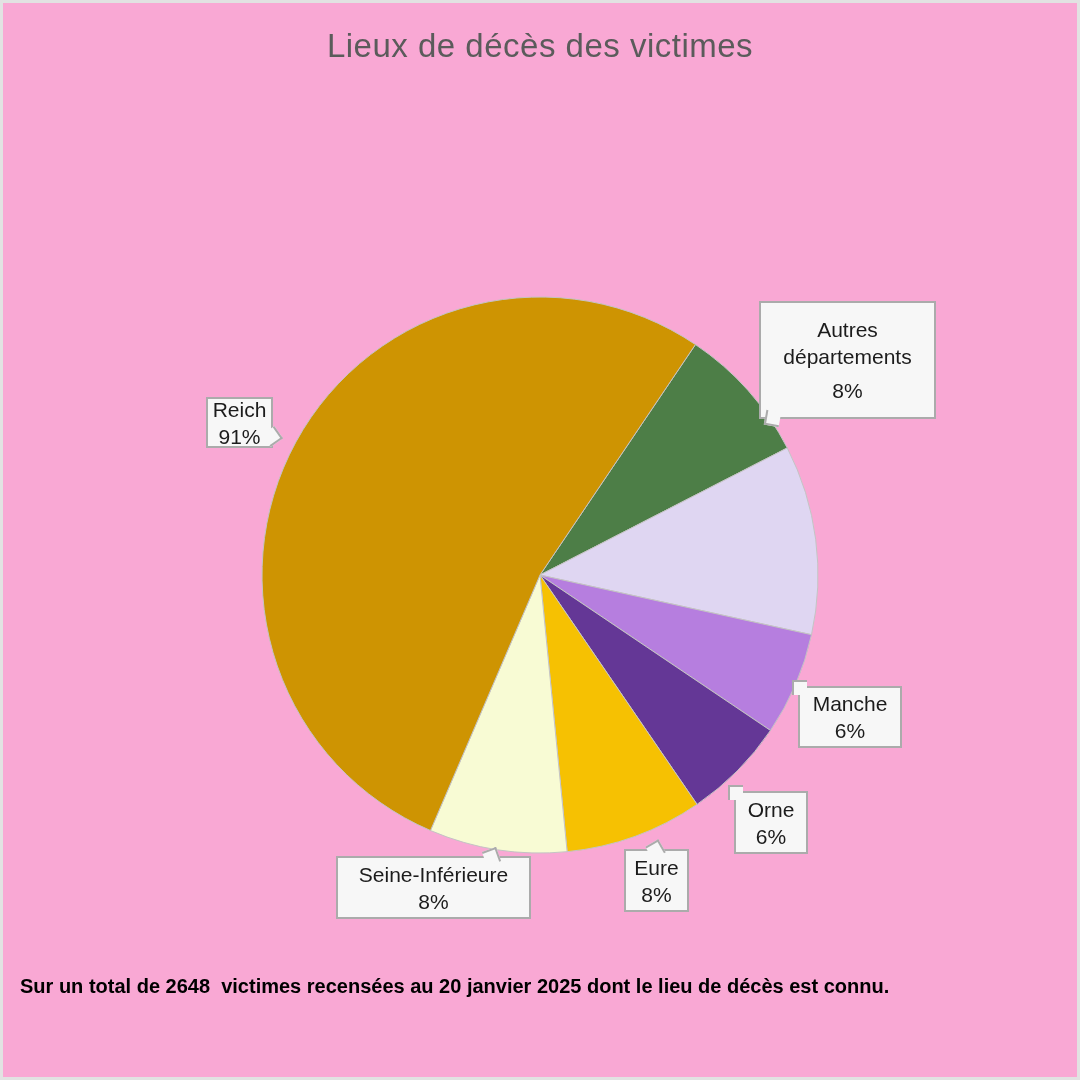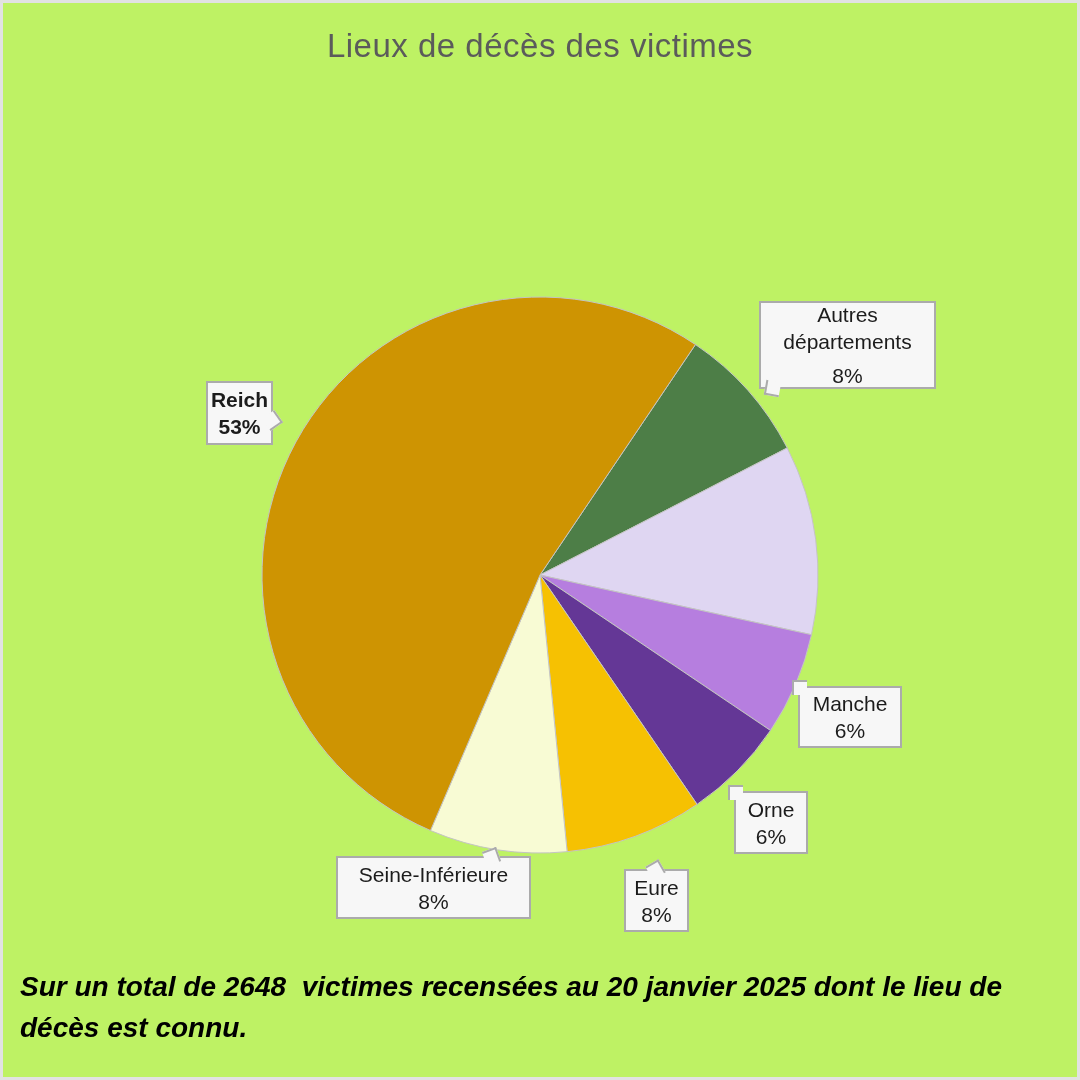--- a/index.html
+++ b/index.html
@@ -1,19 +1,19 @@
 <!DOCTYPE html>
 <html><head>
 <meta charset="utf-8">
 <style>
   html,body{margin:0;padding:0;}
   #canvas{
     position:relative;
     width:1080px;height:1080px;
-    background:#bef264;
+    background:#f9a8d4;
     border:3px solid #E2E2E2;
     box-sizing:border-box;
     overflow:hidden;
     font-family:"Liberation Sans","DejaVu Sans",sans-serif;
   }
   .chart-title{
     position:absolute;
     top:24px;left:0;width:100%;
     text-align:center;
     font-size:33px;
@@ -38,44 +38,43 @@
     padding:2px 6px;
   }
   .pointer{
     position:absolute;
     width:15px;height:15px;
     background:#F7F7F7;
     border-left:2px solid #ABABAB;
     border-bottom:2px solid #ABABAB;
     box-sizing:border-box;
   }
-  .callout-reich   {left:203px; top:378px; width:67px;  height:64px;font-weight:bold;}
+  .callout-reich   {left:203px; top:394px; width:67px;  height:51px;}
   .callout-reich   .pointer{right:-9px; top:30px;  transform:rotate(235deg);}
-  .callout-autres  {left:756px; top:298px; width:177px; height:88px;gap:7px;}
+  .callout-autres  {left:756px; top:298px; width:177px; height:118px;gap:7px;}
   .callout-autres  .pointer{left:4px;   bottom:-9px; transform:rotate(10deg);}
   .callout-calvados{left:823px; top:506px; width:117px; height:65px;}
   .callout-calvados .pointer{left:-9px; top:32px;  transform:rotate(35deg);}
   .callout-manche  {left:795px; top:683px; width:104px; height:62px;}
   .callout-manche  .pointer{left:-8px;  top:-8px;  transform:rotate(90deg);}
   .callout-orne    {left:731px; top:788px; width:74px;  height:63px;}
   .callout-orne    .pointer{left:-8px;  top:-8px;  transform:rotate(90deg);}
-  .callout-eure    {left:621px; top:866px; width:65px;  height:63px;}
+  .callout-eure    {left:621px; top:846px; width:65px;  height:63px;}
   .callout-eure    .pointer{left:22px;  top:-9px;  transform:rotate(150deg);}
   .callout-seine   {left:333px; top:853px; width:195px; height:63px;justify-content:center;}
   .callout-seine   .pointer{right:30px; top:-9px;  transform:rotate(160deg);}
   .footnote{
     position:absolute;
     left:17px;top:963px;
     width:1050px;
-    font-size:28px;
+    font-size:20px;
     font-weight:bold;
     color:#000;
     line-height:41px;
     white-space:pre-wrap;
-    font-style:italic;
   }
 </style>
 </head>
 <body>
 
 <div id="canvas">
 
   <div class="chart-title">Lieux de décès des victimes</div>
 
   <svg id="pie-svg" width="1080" height="1080">
@@ -115,18 +114,18 @@
 
   <div class="callout callout-seine">
     <span class="pointer"></span>
     <div>Seine-Inférieure</div>
     <div>8%</div>
   </div>
 
   <div class="callout callout-reich">
     <span class="pointer"></span>
     <div>Reich</div>
-    <div>53%</div>
+    <div>91%</div>
   </div>
 
   <div class="footnote">Sur un total de 2648  victimes recensées au 20 janvier 2025 dont le lieu de décès est connu.</div>
 
 </div>
 
 </body></html>

